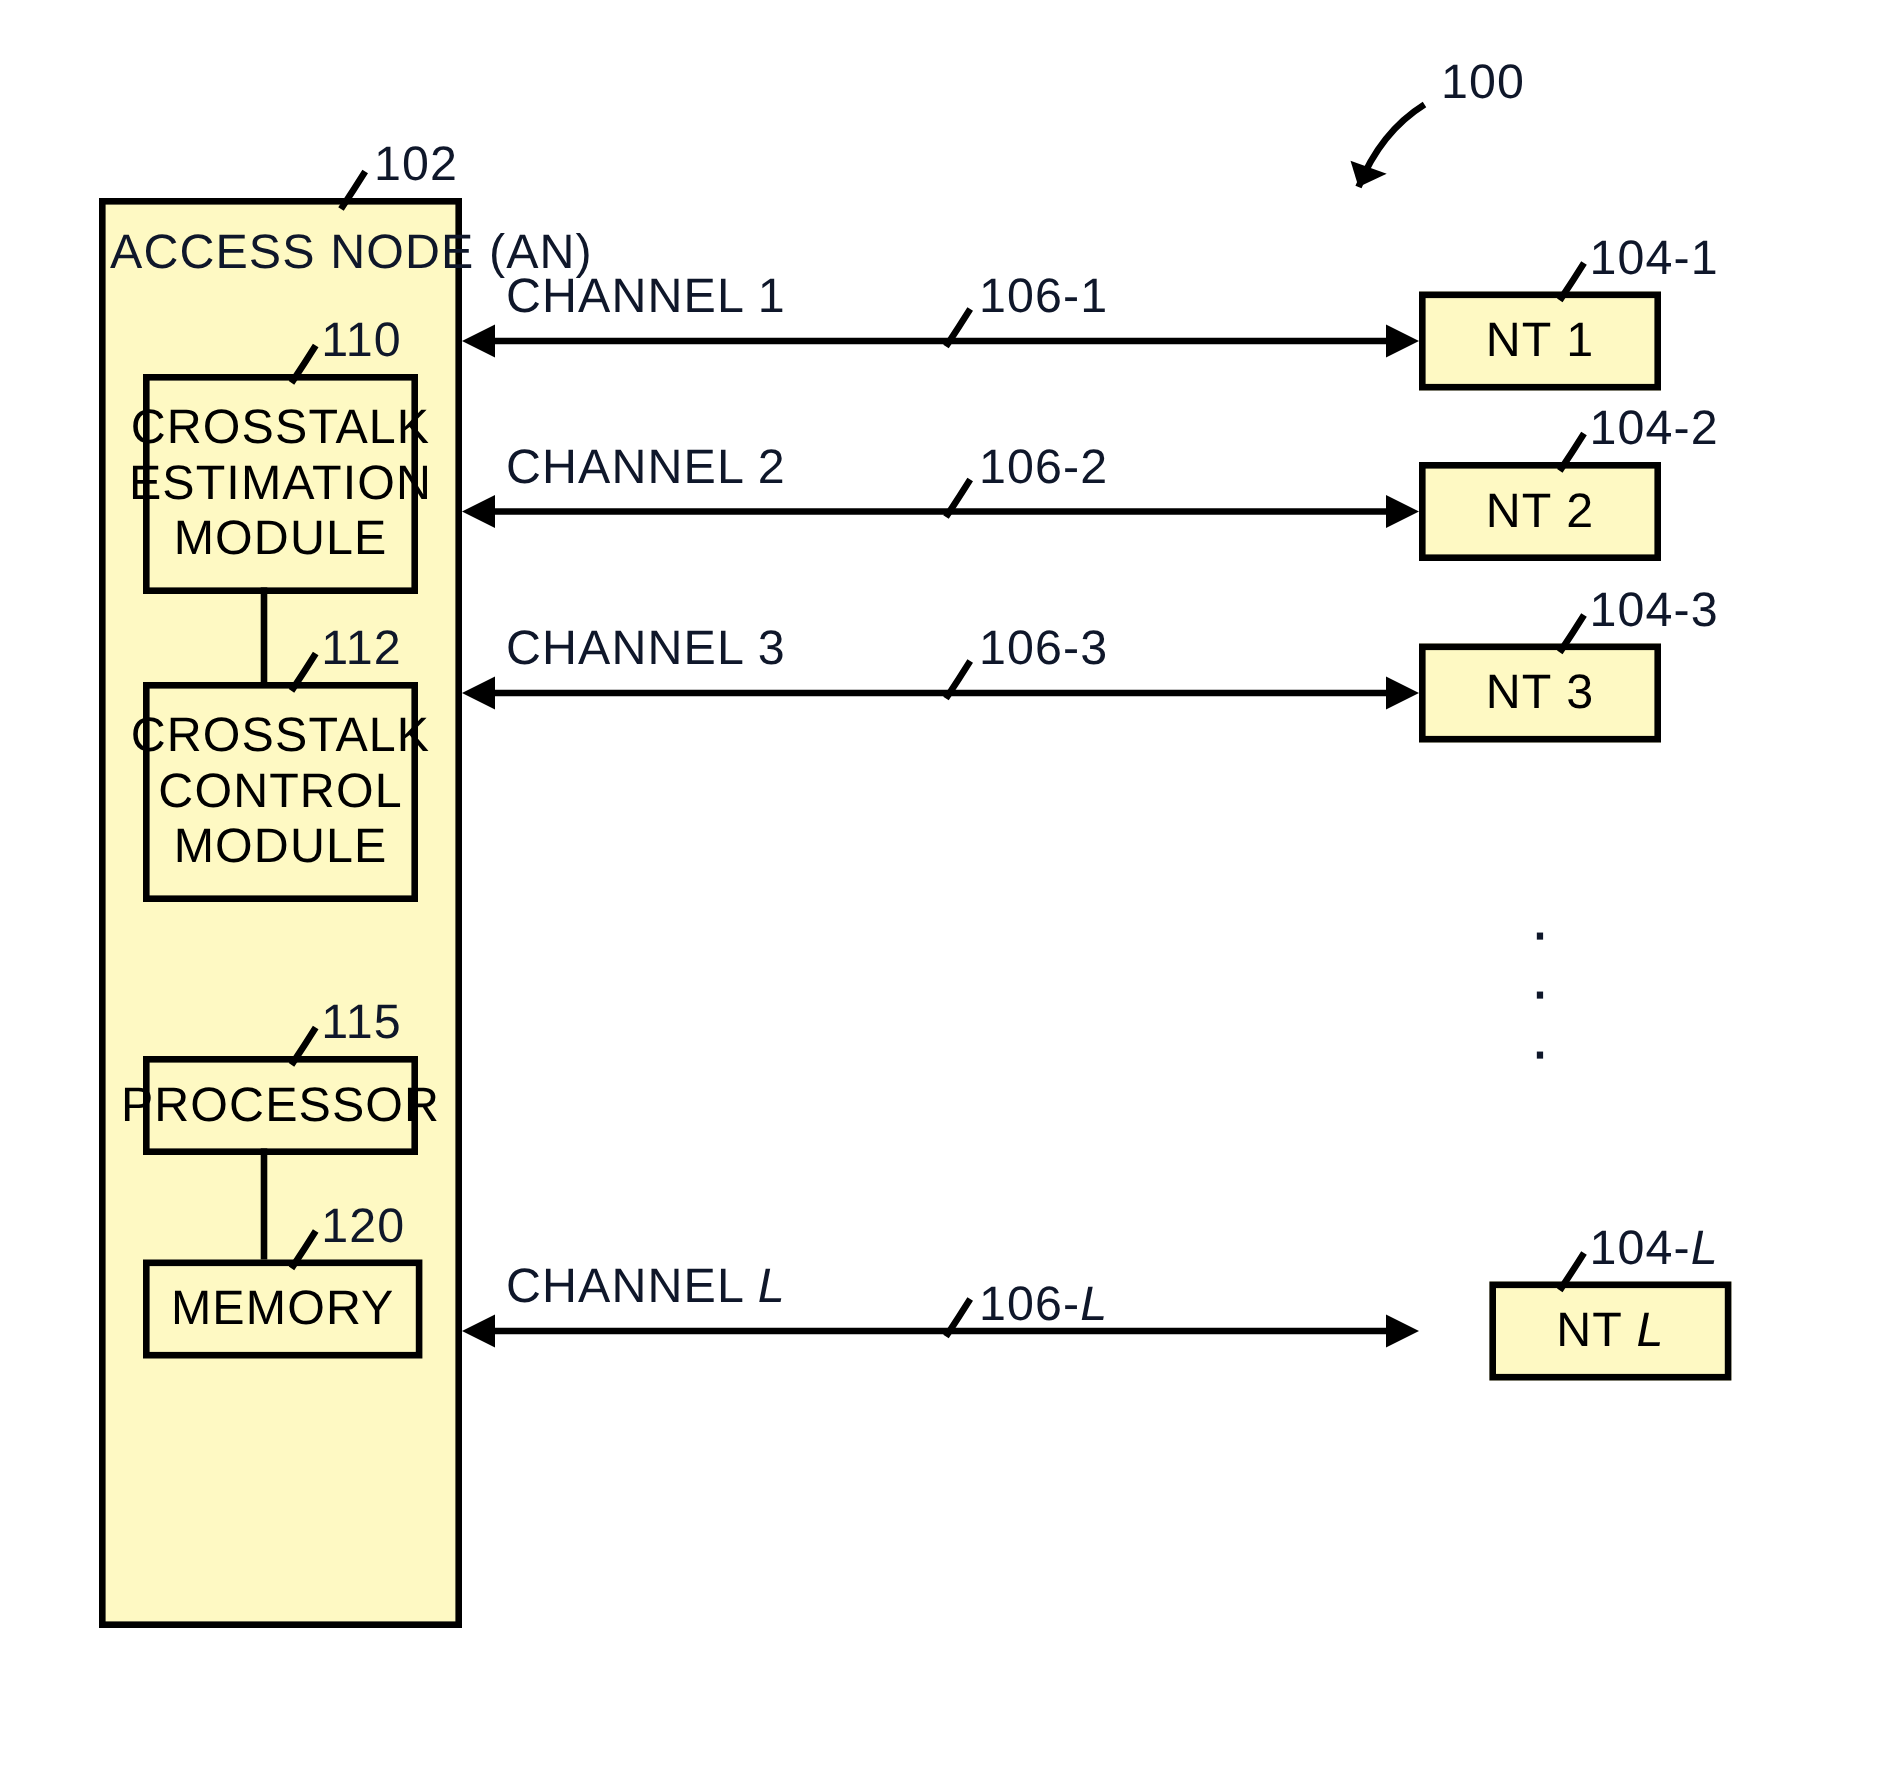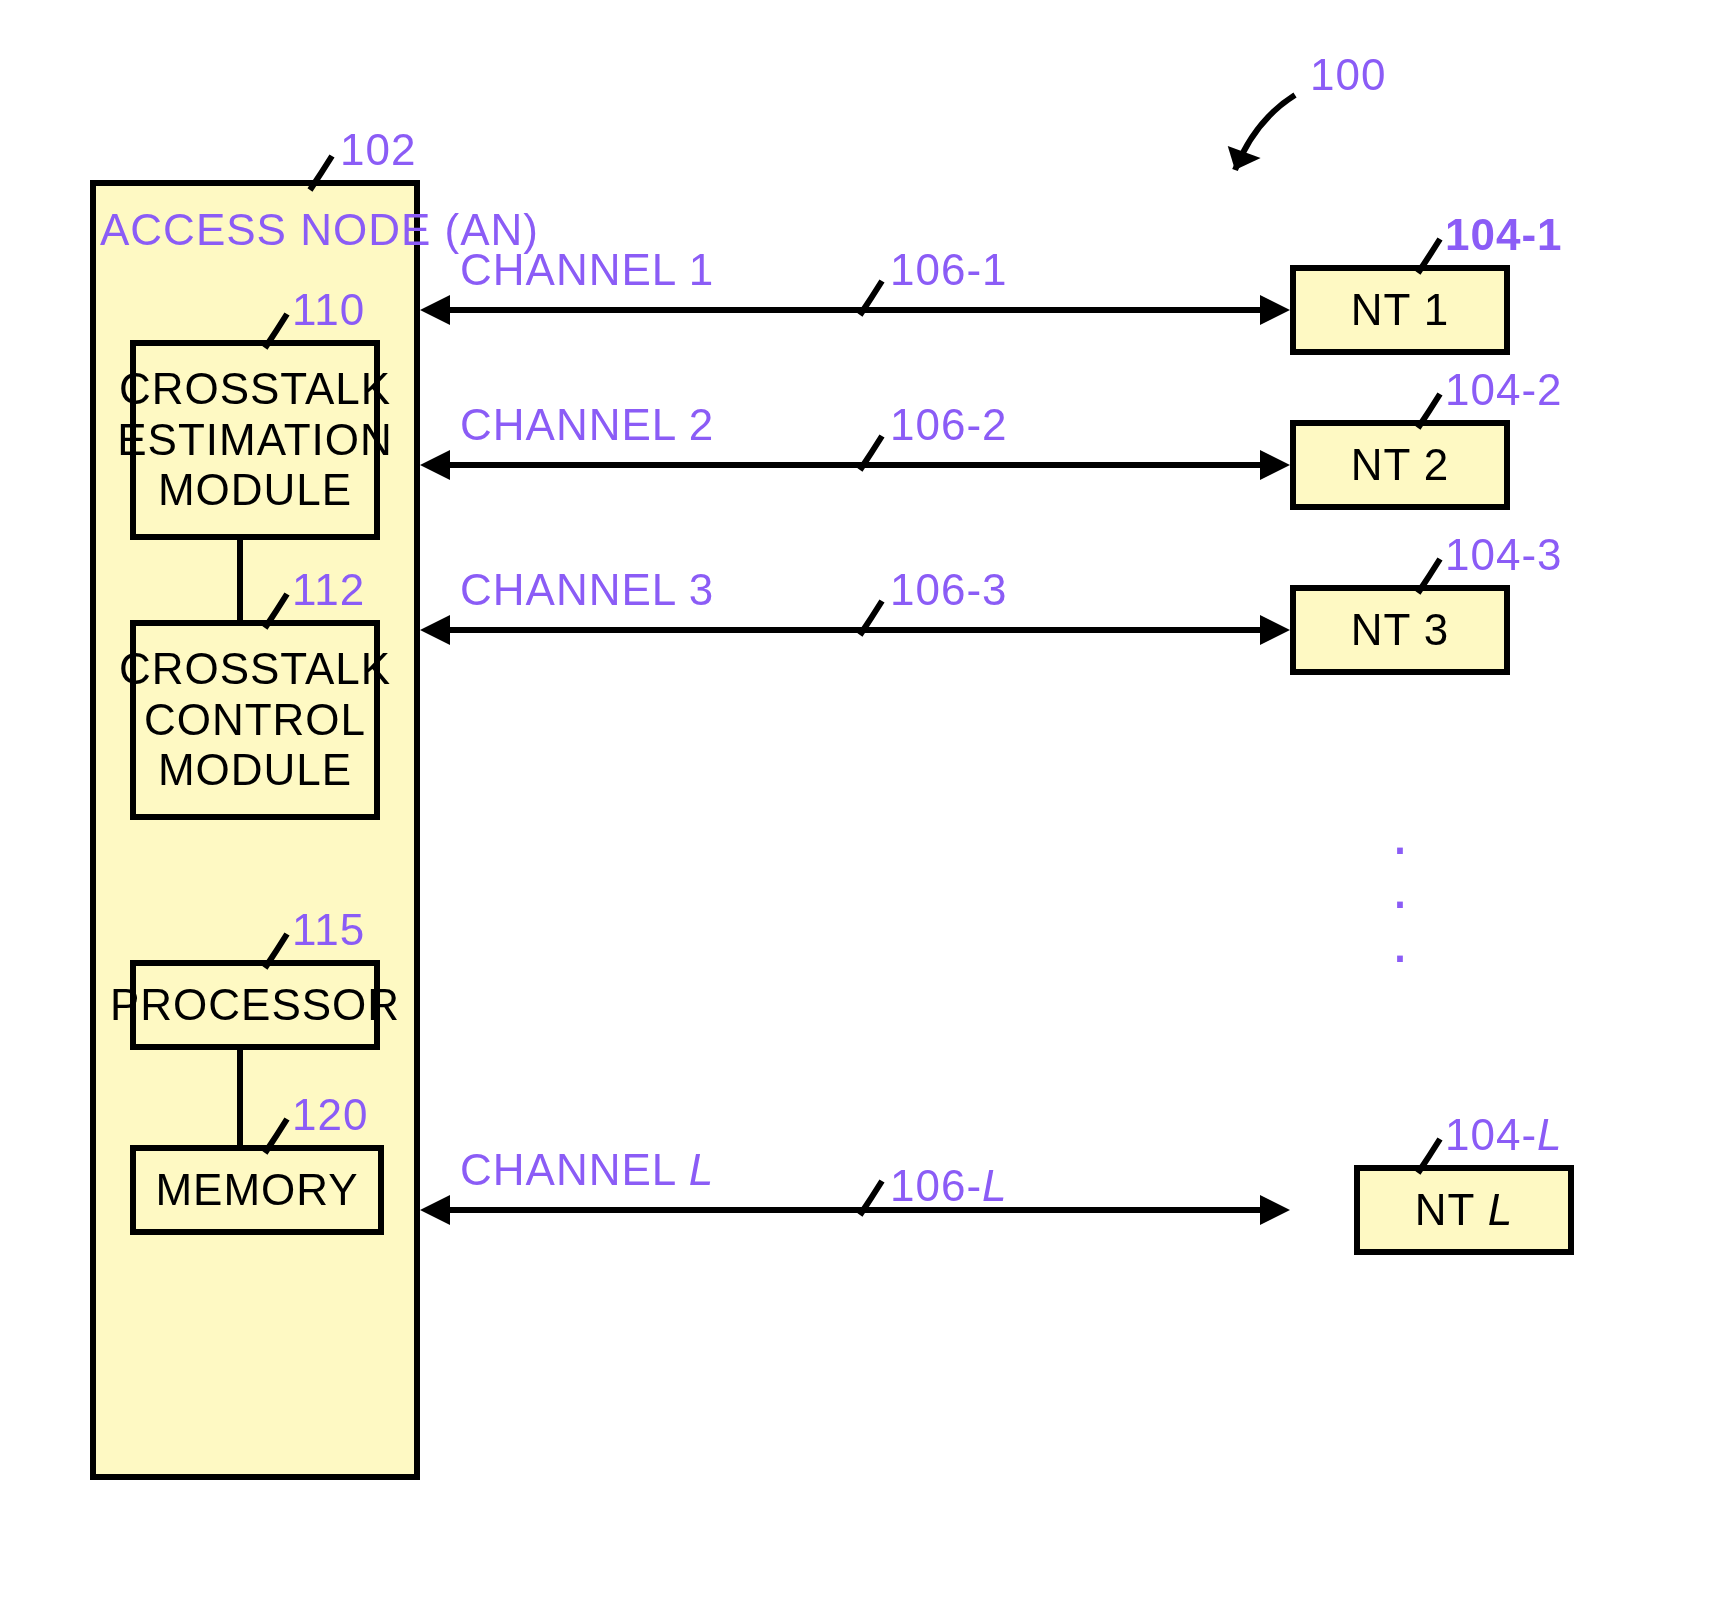--- a/index.html
+++ b/index.html
@@ -9,21 +9,21 @@
     height: 1621px;
     position: relative;
     background: #fff;
     font-family: "Arial Narrow", Arial, sans-serif;
     font-stretch: condensed;
   }
   .lbl {
     position: absolute;
     font-size: 44px;
     font-weight: 400;
-    color: #8b5cf6;
+    color: #0f172a;
     white-space: nowrap;
     text-align: center;
     letter-spacing: 1px;
   }
   .ital { font-style: italic; }
   .box {
     position: absolute;
     border: 6px solid #000;
     background: #fef9c3;
     display: flex;
@@ -151,21 +151,21 @@
 <div class="lbl" style="left:890px; top:1145px;margin-top:16px;">
   <span>106-</span><span class="ital">L</span>
 </div>
 <svg style="left:850px; top:1175px;" width="50" height="50">
   <path class="stroke-main" d="M10 40 Q22 22 32 6"></path>
 </svg>
 
 <div class="box" style="left:1290px; top:265px; width:220px; height:90px;">
   <div class="box-inner">NT 1</div>
 </div>
-<div class="lbl" style="left:1445px; top:210px;font-weight:bold;">104-1</div>
+<div class="lbl" style="left:1445px; top:210px;">104-1</div>
 <svg style="left:1408px; top:233px;" width="50" height="50">
   <path class="stroke-main" d="M10 40 Q22 22 32 6"></path>
 </svg>
 
 <div class="box" style="left:1290px; top:420px; width:220px; height:90px;">
   <div class="box-inner">NT 2</div>
 </div>
 <div class="lbl" style="left:1445px; top:365px;">104-2</div>
 <svg style="left:1408px; top:388px;" width="50" height="50">
   <path class="stroke-main" d="M10 40 Q22 22 32 6"></path>

